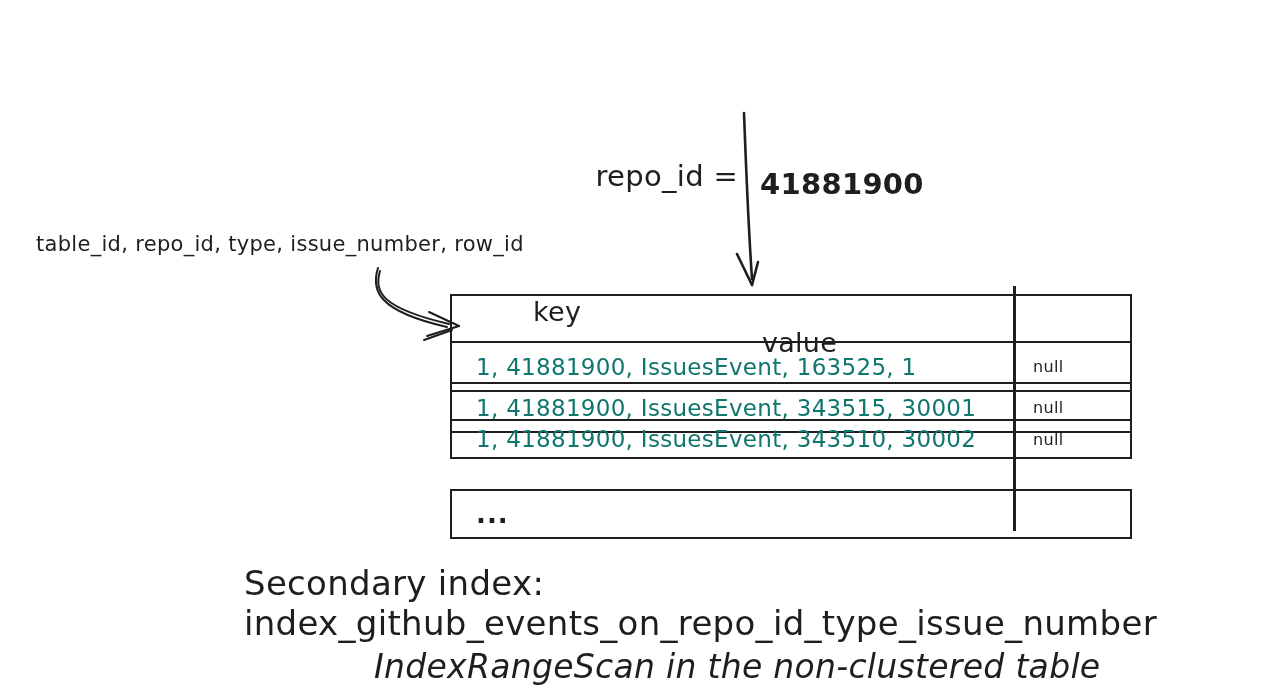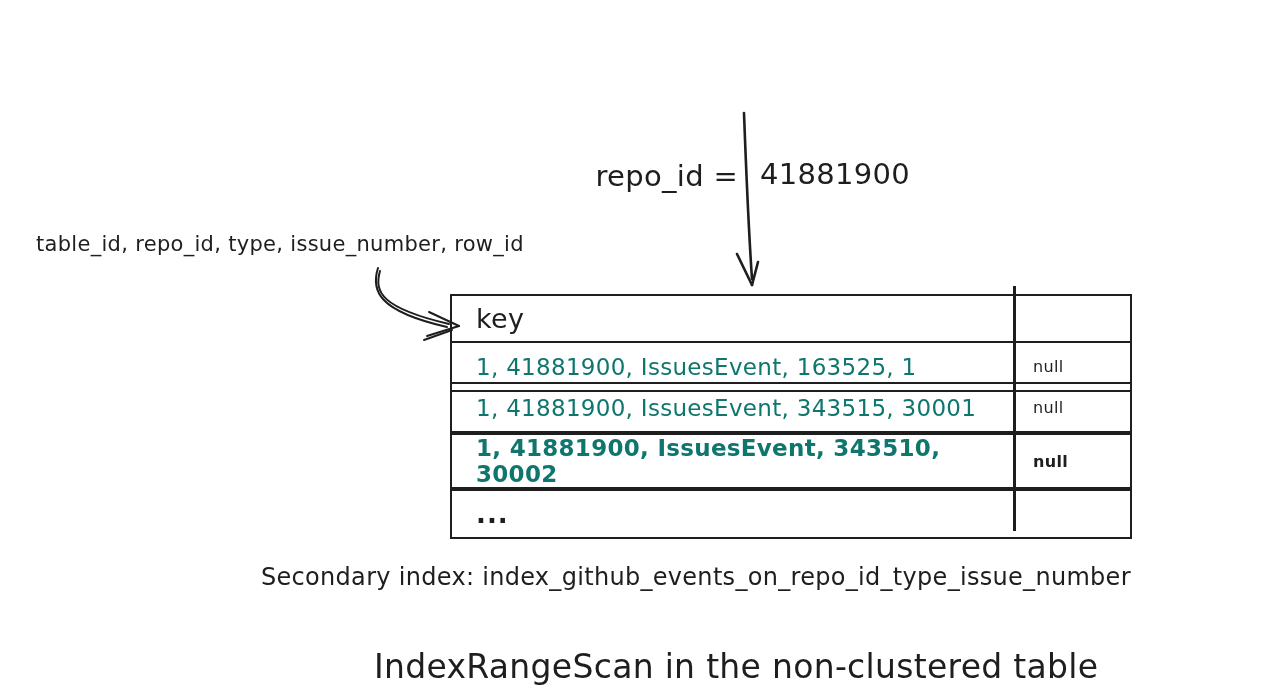--- a/index.html
+++ b/index.html
@@ -5,33 +5,33 @@
   html,body{margin:0;padding:0;background:#ffffff;}
   .canvas{
     position:relative;width:1280px;height:690px;background:#ffffff;
     font-family:"DejaVu Sans",sans-serif;color:#1e1e1e;overflow:hidden;
     letter-spacing:0.3px;
     margin-top:36px;
   }
   .abs{position:absolute;}
   
   .filter-label{left:500px;top:123px;width:238px;text-align:right;font-size:29px;}
-  .filter-value{left:760px;top:121px;font-size:29px;}
+  .filter-value{left:760px;top:131px;font-size:29px;font-weight:bold;}
   .columns-label{left:36px;top:196px;font-size:21px;}
-  .caption{left:261px;top:527px;font-size:24px;}
-  .title{left:374px;top:611px;font-size:33px;}
+  .caption{left:244px;top:527px;font-size:34px;}
+  .title{left:374px;top:611px;font-size:33px;font-style:italic;}
   
   .trow{
     position:absolute;left:450px;width:682px;display:flex;align-items:center;
     box-sizing:border-box;border:2.4px solid #1e1e1e;background:transparent;
   }
-  .trow.header{top:258px;height:49px;}
+  .trow.header{top:258px;height:49px;flex-direction:column;}
   .trow.r1{top:305px;height:51px;}
   .trow.r2{top:346px;height:51px;}
-  .trow.r3{top:397px;height:56px;font-weight:bold;}
+  .trow.r3{top:383px;height:40px;}
   .trow.r4{top:453px;height:50px;}
   .key-cell{width:564px;padding-left:24px;box-sizing:border-box;font-size:23px;}
   .value-cell{flex:1;padding-left:17px;box-sizing:border-box;font-size:16px;}
   .header-cell{font-size:27px;}
   .key-data{color:#0f766e;}
   .ellipsis-cell{font-size:26px;font-weight:bold;letter-spacing:1px;}
   .col-divider{
     position:absolute;left:1013px;top:250px;width:2.5px;height:245px;
     background:#1e1e1e;
   }
@@ -59,20 +59,21 @@
     </g>
   </svg>
 
   <div class="abs filter-label">repo_id =</div>
   <div class="abs filter-value">41881900</div>
 
   <div class="abs columns-label">table_id, repo_id, type, issue_number, row_id</div>
 
   <div class="trow header">
     <div class="key-cell header-cell">key</div>
+    <div class="value-cell header-cell">value</div>
   </div>
 
   <div class="trow r1">
     <div class="key-cell key-data">1, 41881900, IssuesEvent, 163525, 1</div>
     <div class="value-cell">null</div>
   </div>
 
   <div class="trow r2">
     <div class="key-cell key-data">1, 41881900, IssuesEvent, 343515, 30001</div>
     <div class="value-cell">null</div>

